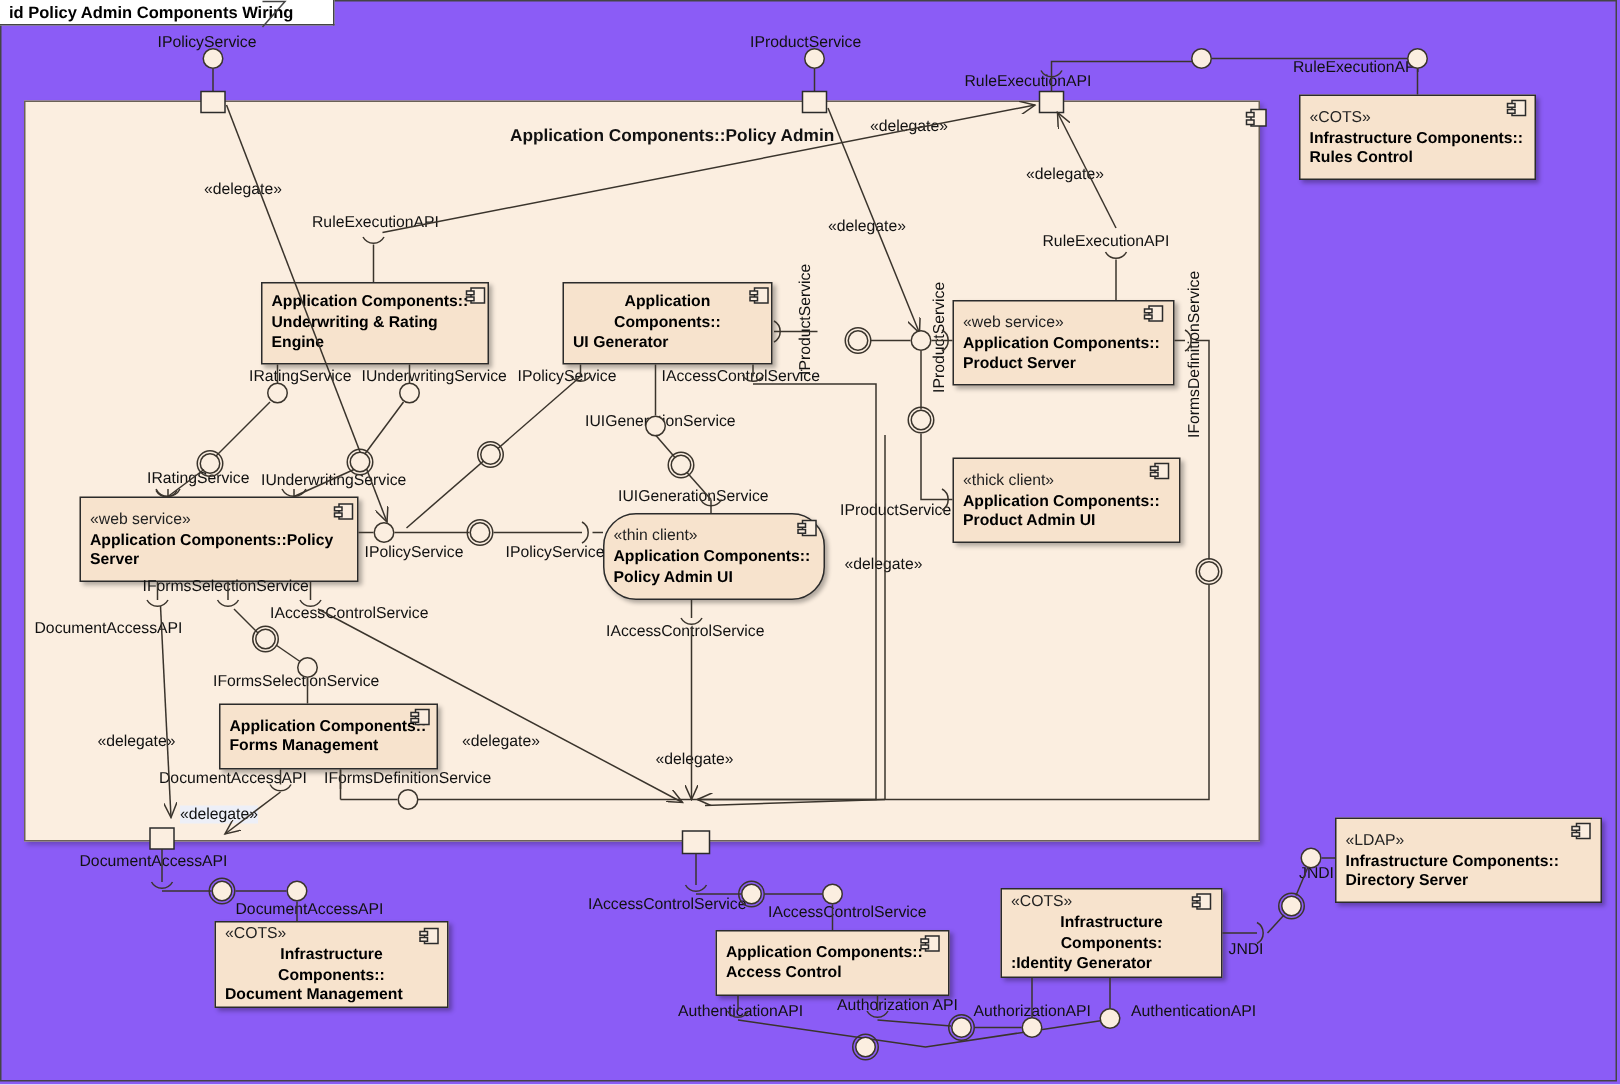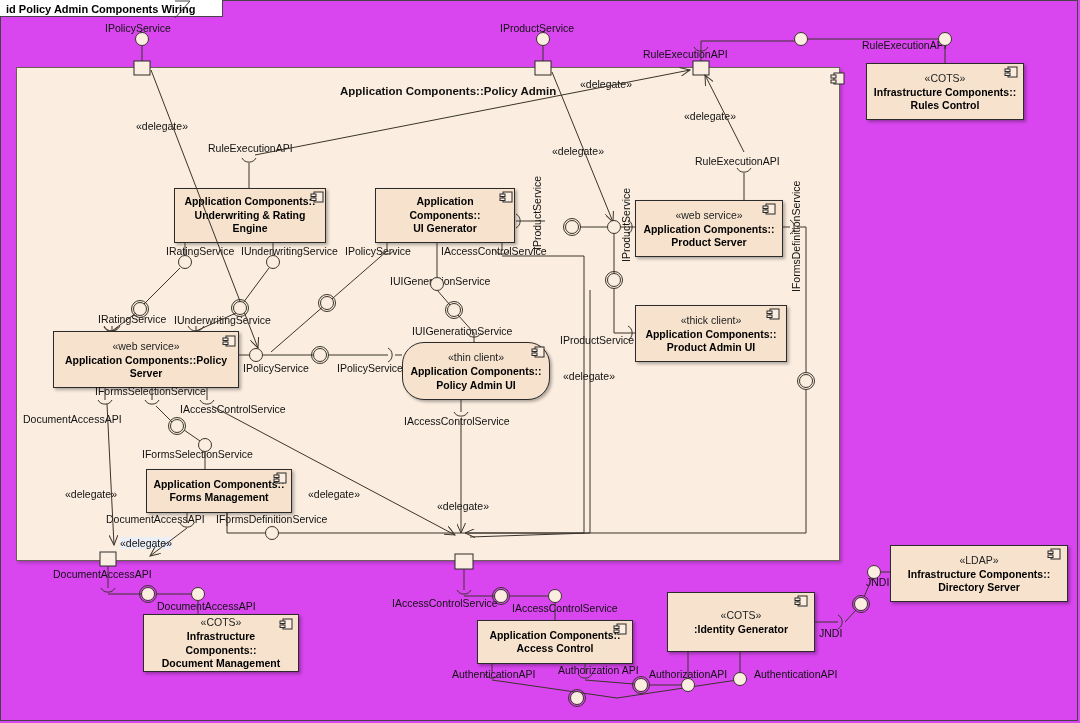--- a/index.html
+++ b/index.html
@@ -8,21 +8,21 @@
     padding: 0;
     background: #ffffff;
   }
   body {
     font-family: "Liberation Sans", sans-serif;
   }
   #canvas {
     position: relative;
     width: 1080px;
     height: 723px;
-    background: #d946ef;
+    background: #8b5cf6;
     overflow: hidden;
   }
   
   .frame {
     position: absolute;
     left: 0; top: 0;
     width: 1078px; height: 721px;
     border: 1px solid #444;
     box-sizing: border-box;
   }
@@ -50,21 +50,21 @@
     box-shadow: 2px 2px 3px rgba(0,0,0,0.22);
   }
   .comp {
     position: absolute;
     background: #F7E3CD;
     border: 1px solid #2b2b2b;
     box-sizing: border-box;
     box-shadow: 2px 2px 3px rgba(0,0,0,0.3);
     display: flex;
     flex-direction: column;
-    align-items: center;
+    align-items: flex-start;
     justify-content: center;
     text-align: center;
     padding: 2px 6px;
   }
   .stereo {
     font-size: 10.5px;
     color: #222;
     font-weight: normal;
     line-height: 14px;
     margin-bottom: 1px;
@@ -178,20 +178,21 @@
     <div class="cname">Document Management</div>
   </div>
 
   <div class="comp" style="left:477px; top:620px; width:156px; height:44px;">
     <div class="cname">Application Components::</div>
     <div class="cname">Access Control</div>
   </div>
 
   <div class="comp" style="left:667px; top:592px; width:148px; height:60px;">
     <div class="stereo">«COTS»</div>
+    <div class="cname">Infrastructure Components:</div>
     <div class="cname">:Identity Generator</div>
   </div>
 
   <div class="comp" style="left:890px; top:545px; width:178px; height:57px;">
     <div class="stereo">«LDAP»</div>
     <div class="cname">Infrastructure Components::</div>
     <div class="cname">Directory Server</div>
   </div>
 
   <svg class="wires" style="z-index:4">

